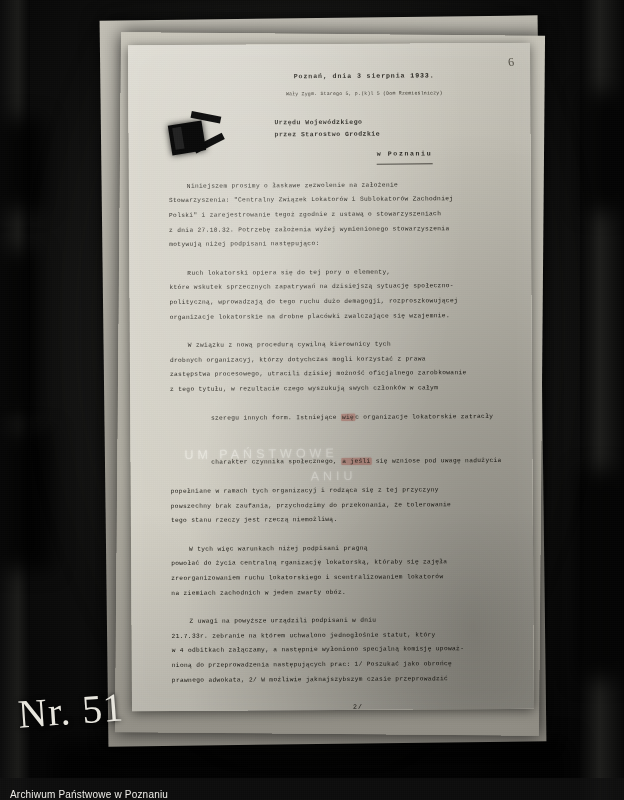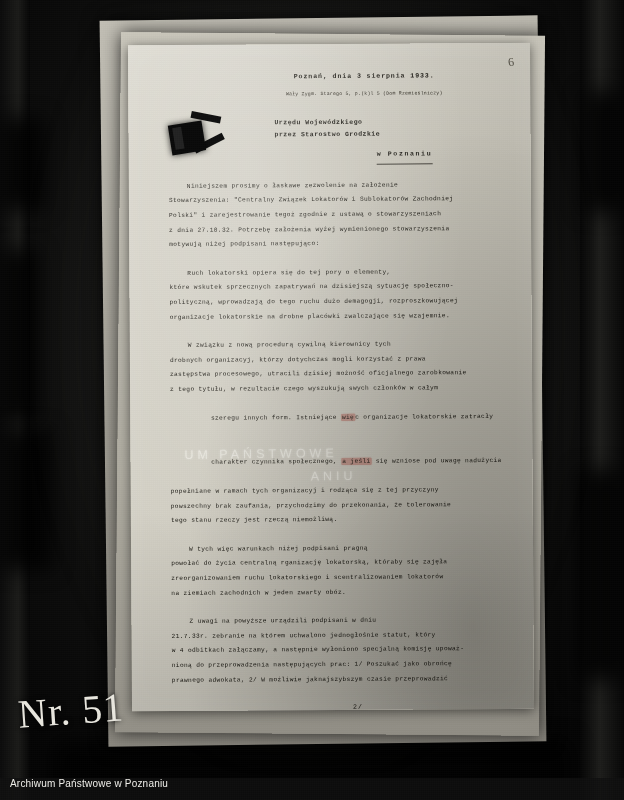--- a/index.html
+++ b/index.html
@@ -249,21 +249,21 @@
     white-space: nowrap;
   }
 
   
   .credit {
     position: absolute;
     left: 0; bottom: 0;
     width: 624px; height: 22px;
     background: rgba(16,16,16,0.82);
     display: flex;
-    align-items: flex-start;
+    align-items: flex-end;
   }
   .credit span {
     color: #f0efea;
     font-size: 10px;
     letter-spacing: 0.2px;
     margin-left: 10px;
   }
 
   
   .grain {

